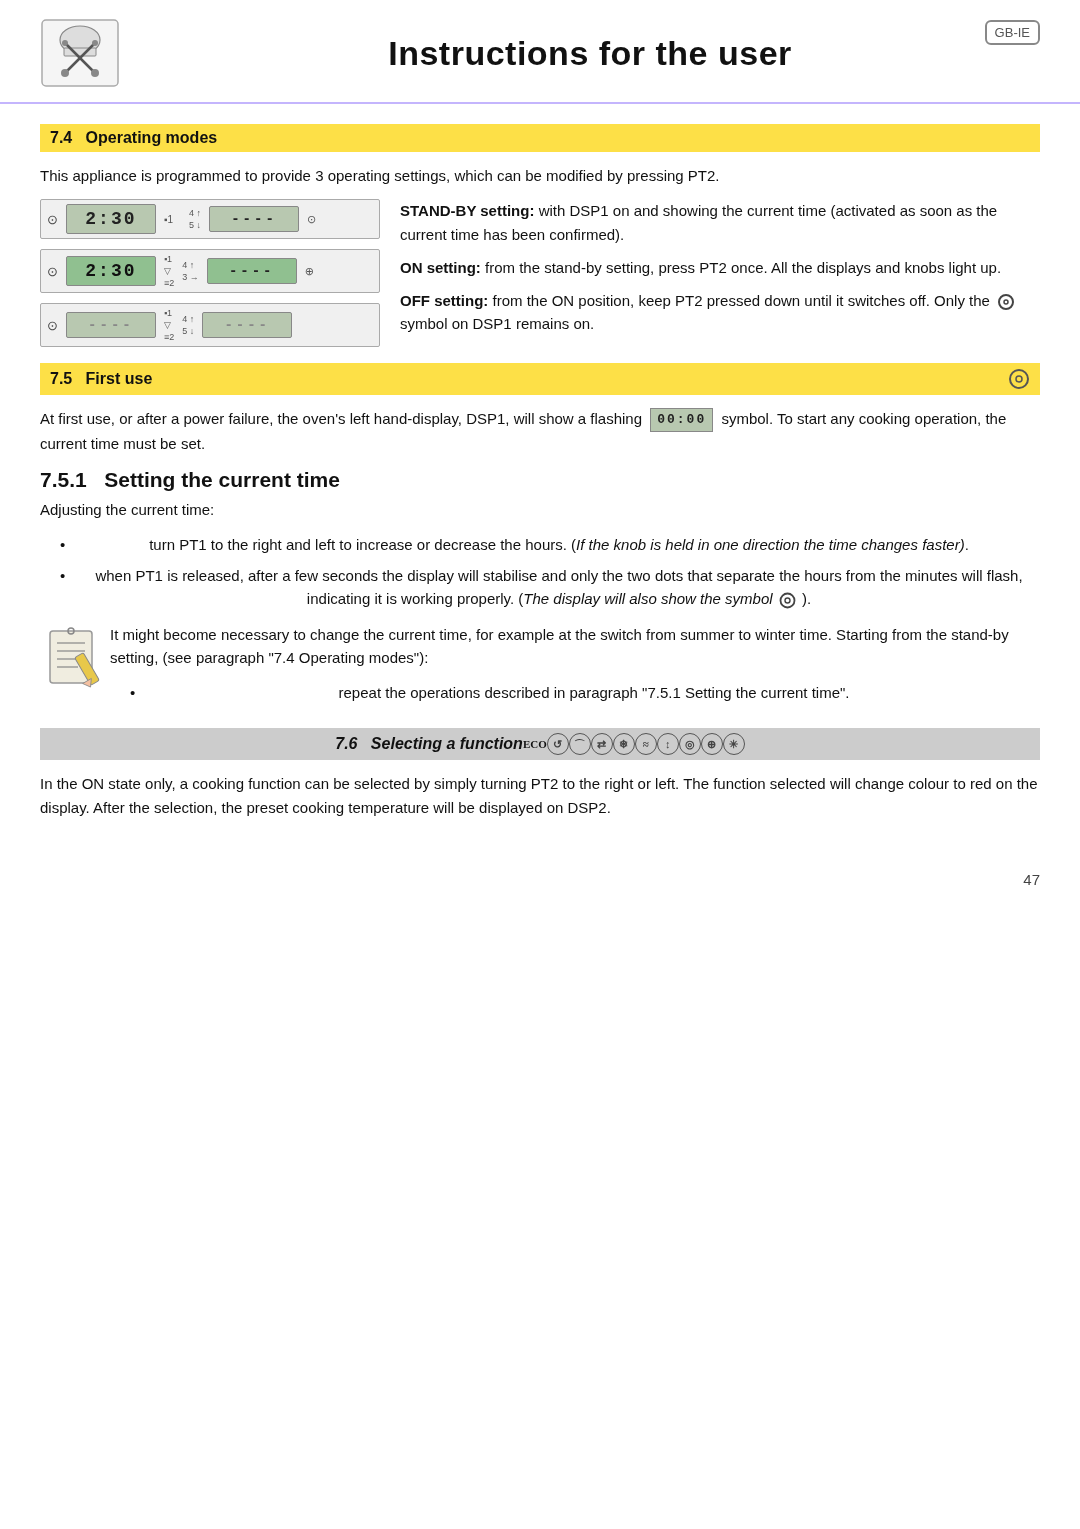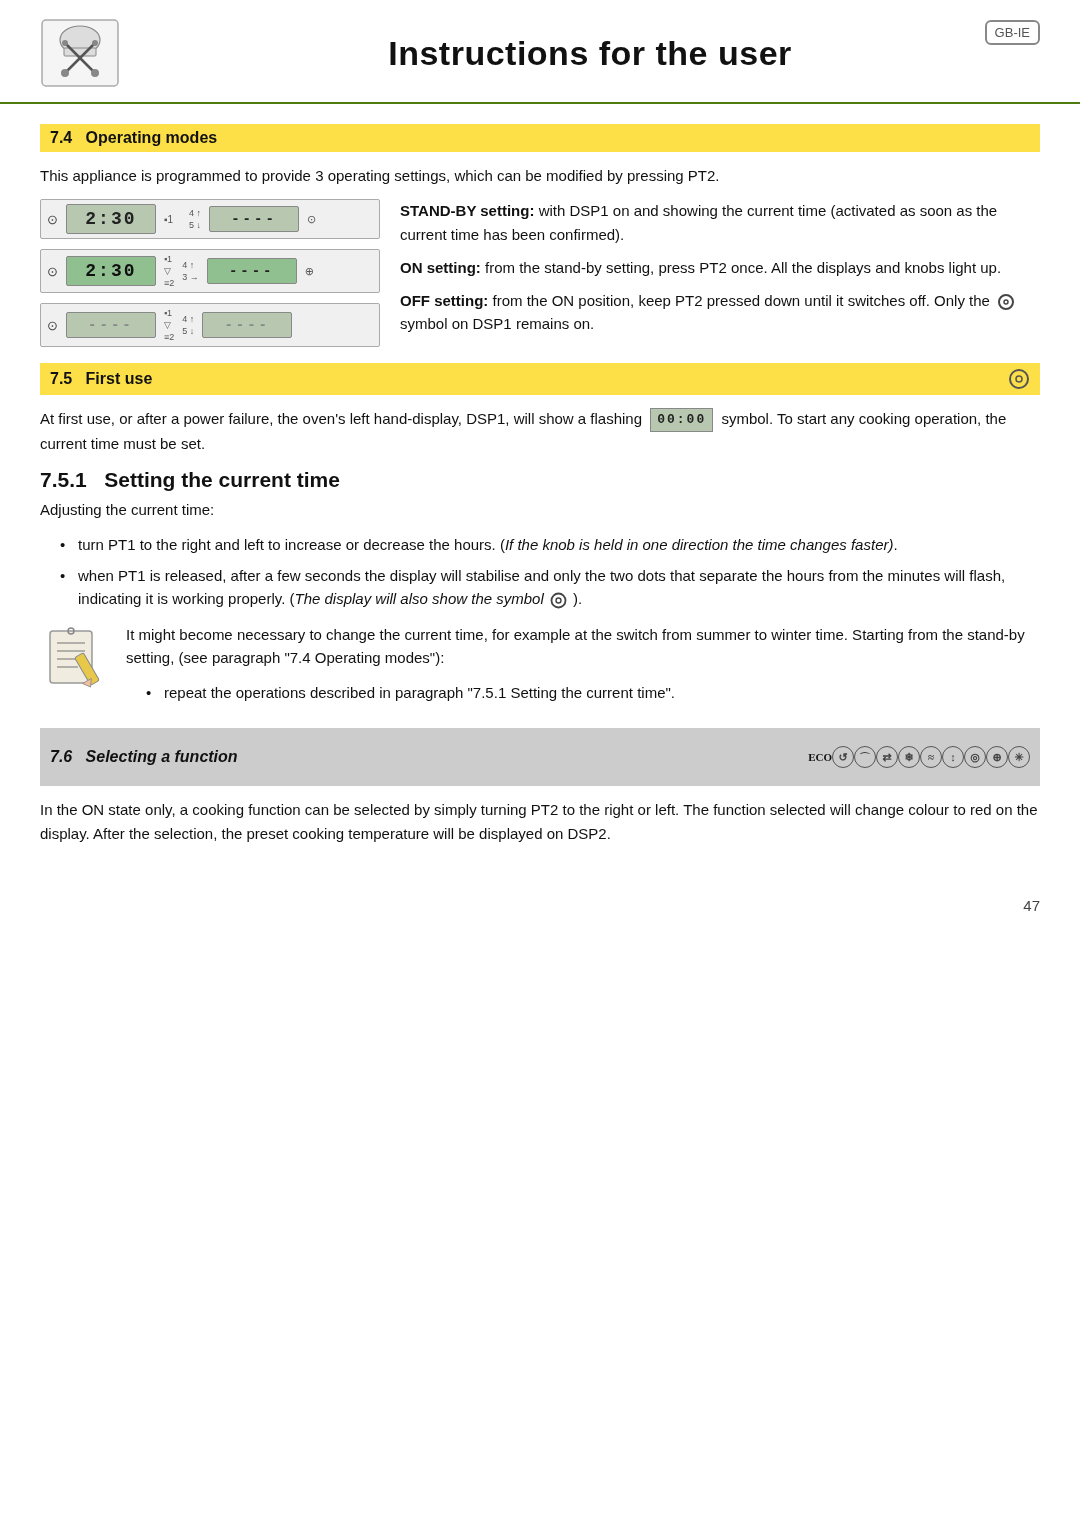--- a/index.html
+++ b/index.html
@@ -10,21 +10,21 @@
       font-family: Arial, Helvetica, sans-serif;
       font-size: 15px;
       color: #111;
     }
 
     
     .header {
       display: flex;
       align-items: center;
       padding: 18px 40px 14px 40px;
-      border-bottom: 2px solid #4d7c0f;
+      border-bottom: 2px solid #c4b5fd;
       position: relative;
     }
     .header-logo {
       width: 80px;
       height: 70px;
       flex-shrink: 0;
       margin-right: 20px;
     }
     .header-title {
       flex: 1;
@@ -58,28 +58,28 @@
       padding: 5px 10px;
       font-size: 16px;
       font-weight: bold;
       margin-bottom: 12px;
       display: flex;
       align-items: center;
       justify-content: space-between;
     }
     .section-header-italic {
       background: #ccc;
-      padding: 18px 10px;
+      padding: 5px 10px;
       font-size: 16px;
       font-weight: bold;
       font-style: italic;
       margin-bottom: 12px;
       display: flex;
       align-items: center;
-      justify-content: space-between;
+      justify-content: center;
     }
 
     
     .para {
       margin-bottom: 12px;
       line-height: 1.55;
       font-size: 15px;
     }
 
     
@@ -170,32 +170,32 @@
     
     .bullet-list {
       list-style: none;
       margin: 0 0 12px 20px;
     }
     .bullet-list li {
       position: relative;
       padding-left: 18px;
       margin-bottom: 8px;
       line-height: 1.55;
+      text-align: center;
     }
     .bullet-list li::before {
       content: "•";
       position: absolute;
       left: 0;
       top: 0;
     }
 
     
     .note-row {
       display: flex;
-      gap: 16px;
       align-items: flex-start;
       margin-bottom: 12px;
     }
     .note-image {
       width: 70px;
       height: 70px;
       flex-shrink: 0;
       position: relative;
     }
 

